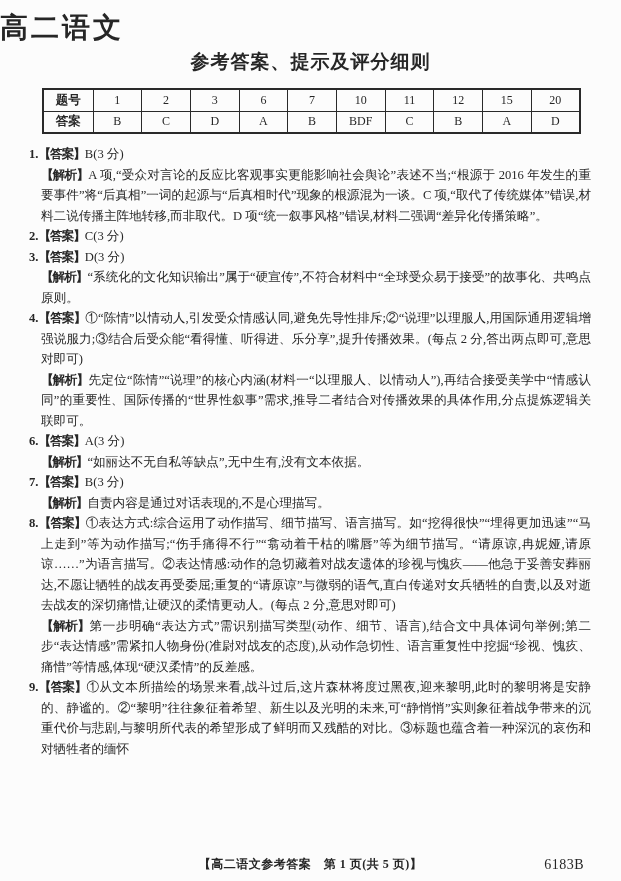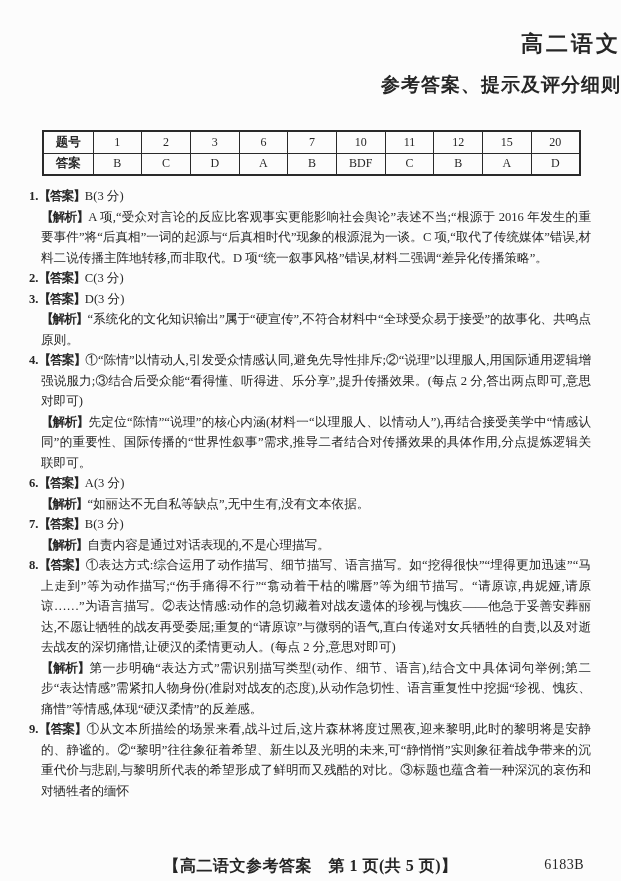--- a/index.html
+++ b/index.html
@@ -13,38 +13,37 @@
     position: relative;
     overflow: hidden;
   }
   .page {
     width: 621px;
     height: 881px;
     position: relative;
     padding-top: 13px;
   }
   .title {
-    text-align: right;
-    font-size: 22px;
+    text-align: left;
+    font-size: 28px;
     font-weight: bold;
     letter-spacing: 3px;
     line-height: 30px;
-    margin-top: 16px;
   }
   .subtitle {
-    text-align: right;
+    text-align: center;
     font-size: 19px;
     font-weight: bold;
     letter-spacing: 1px;
     line-height: 25px;
-    margin-top: 13px;
+    margin-top: 6px;
   }
   table.answer-table {
     border-collapse: collapse;
-    margin: 33px 0 0 42px;
+    margin: 14px 0 0 42px;
     width: 539px;
     table-layout: fixed;
   }
   table.answer-table td, table.answer-table th {
     border: 1px solid #2a2a2a;
     height: 22px;
     text-align: center;
     vertical-align: middle;
     font-size: 12px;
     padding: 0;
@@ -71,21 +70,21 @@
   .footer {
     position: absolute;
     left: 0; right: 0;
     bottom: 9px;
     height: 16px;
   }
   .footer-center {
     position: absolute;
     left: 0; right: 0;
     text-align: center;
-    font-size: 16px;
+    font-size: 12px;
     font-weight: bold;
     letter-spacing: 0.5px;
   }
   .footer-right {
     position: absolute;
     right: 37px;
     top: 1px;
     font-size: 14px;
     letter-spacing: 0.5px;
   }

